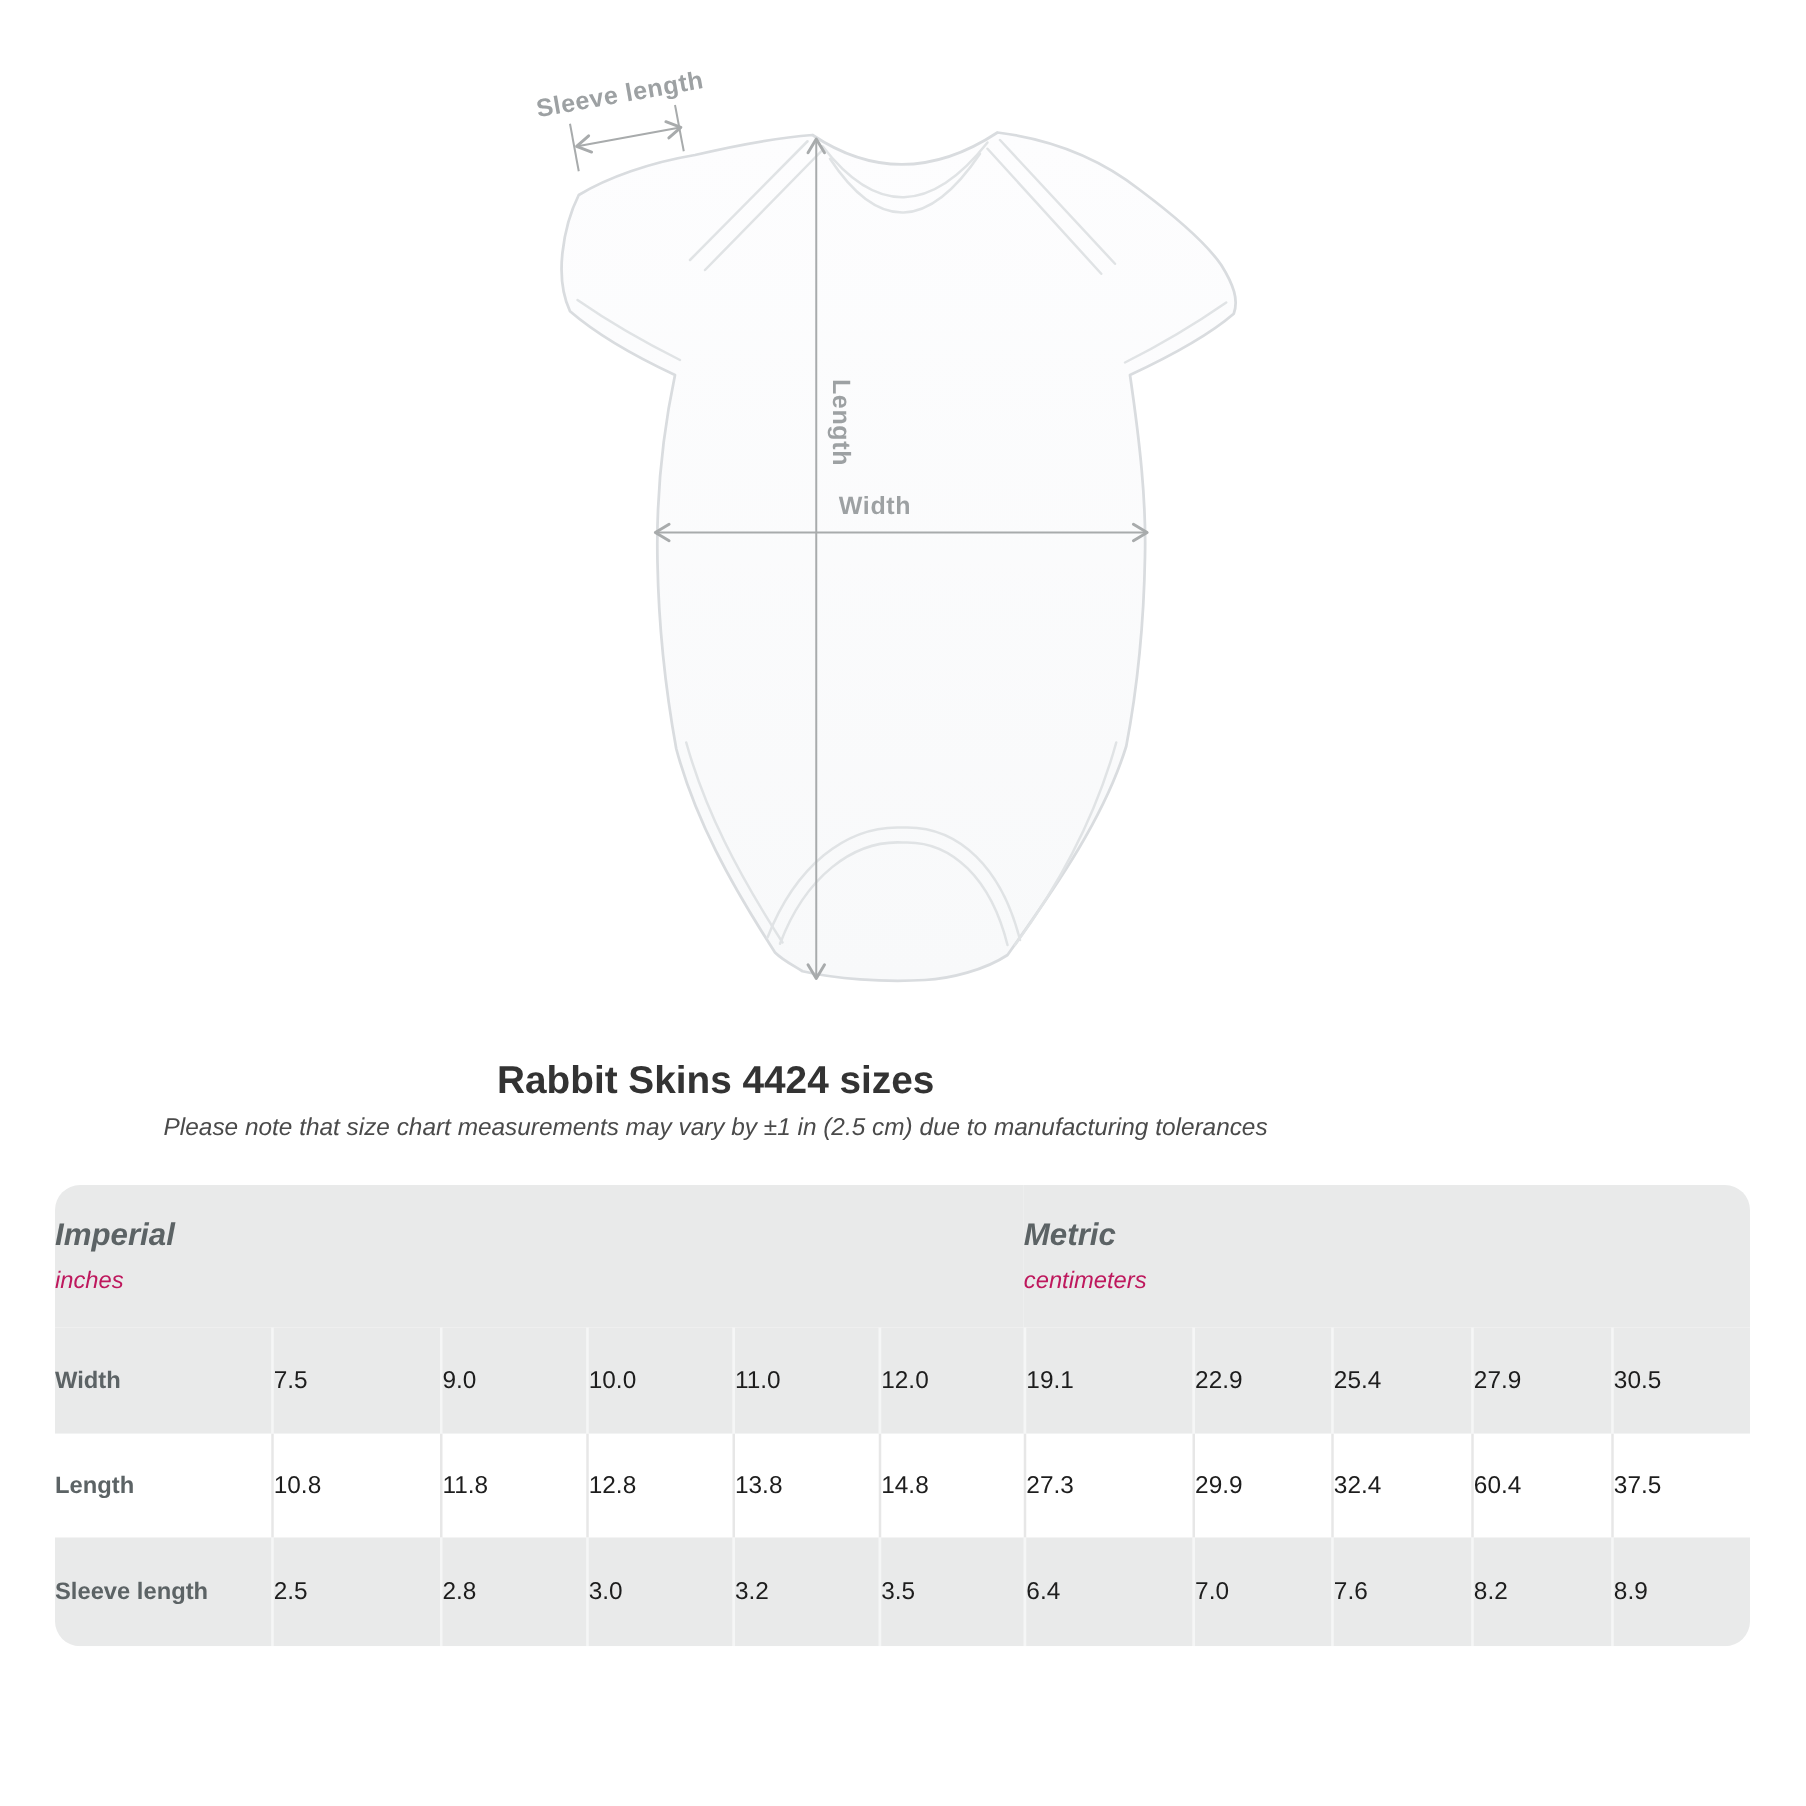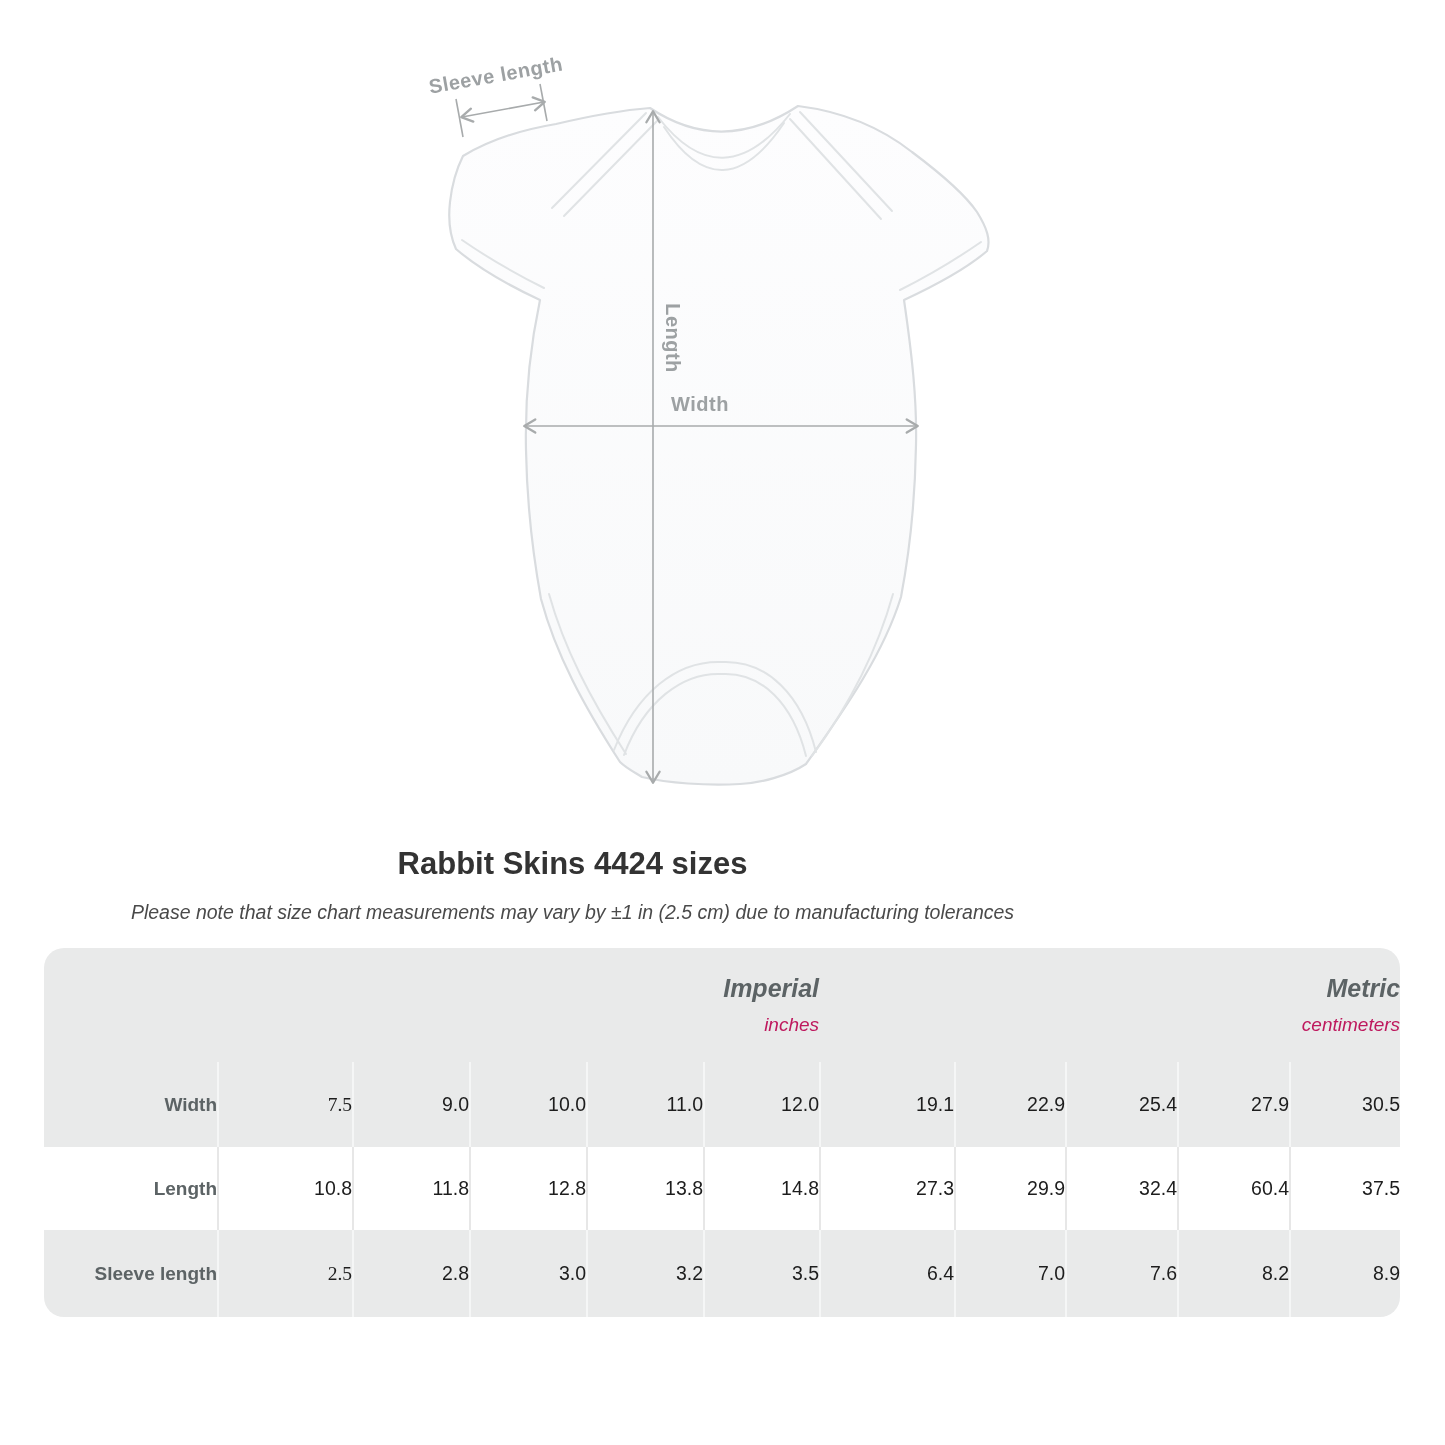--- a/index.html
+++ b/index.html
@@ -7,38 +7,38 @@
   .page{position:relative;width:1445px;height:1445px;background:#ffffff;overflow:hidden;}
 
   
   .diagram{position:absolute;top:0;left:0;width:1445px;height:830px;}
   .diagram svg{display:block;width:1445px;height:830px;}
   .ann-label{font-weight:bold;font-size:20px;fill:#9da1a3;letter-spacing:0.5px;}
 
   
   .title-block{position:absolute;top:846px;left:0;width:1145px;text-align:center;}
   .title-block h1{margin:0;font-size:31px;line-height:36px;font-weight:bold;color:#333333;}
-  .title-block p{margin:19px 0 0 0;font-size:19.5px;font-style:italic;color:#4a4a4a;}
+  .title-block p{margin:9px 0 0 0;font-size:19.5px;font-style:italic;color:#4a4a4a;}
 
   
   .table-wrap{position:absolute;top:948px;left:44px;width:1356px;border-radius:20px;overflow:hidden;}
   table{width:1356px;border-collapse:separate;border-spacing:0;table-layout:fixed;}
-  th,td{padding:0;margin:0;text-align:right;vertical-align:middle;font-weight:normal;}
+  th,td{padding:0;margin:0;text-align:left;vertical-align:middle;font-weight:normal;}
 
   tr.unit-row th{background:#e9eaea;height:114px;}
   .unit-name{font-size:25px;font-weight:bold;font-style:italic;color:#5c6365;}
   .unit-sub{margin-top:11px;font-size:19px;font-style:italic;color:#be185d;}
 
   tr.cols-row th{background:#ffffff;height:85px;color:#5c6365;font-size:19px;font-weight:bold;line-height:24px;}
   tr.cols-row th + th{border-left:2px solid #e7e7e7;}
 
   tbody th{font-size:19px;font-weight:bold;color:#5c6365;}
   tbody td{font-size:19.5px;color:#1d1d1d;}
   tr.r-gray th, tr.r-gray td{background:#e9eaea;}
-  tr.r-gray th + td{border-left:2px solid #f5f6f6;font-family:Liberation Serif, serif;}
+  tr.r-gray th + td{border-left:2px solid #f5f6f6;}
   tr.r-gray td + td{border-left:2px solid #f5f6f6;}
   tr.r-white th, tr.r-white td{background:#ffffff;}
   tr.r-white th + td{border-left:2px solid #e7e7e7;}
   tr.r-white td + td{border-left:2px solid #e7e7e7;margin-top:24px;}
   tr.row-width th, tr.row-width td{height:85px;}
   tr.row-length th, tr.row-length td{height:83px;}
   tr.row-sleeve th, tr.row-sleeve td{height:87px;}
 </style>
 </head>
 <body>

